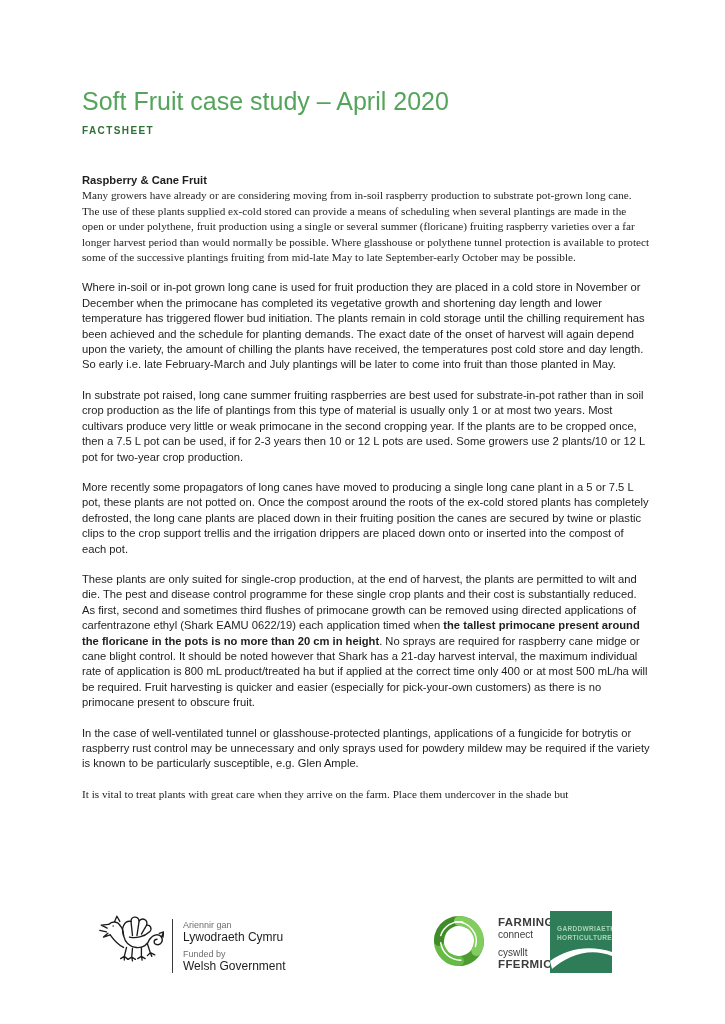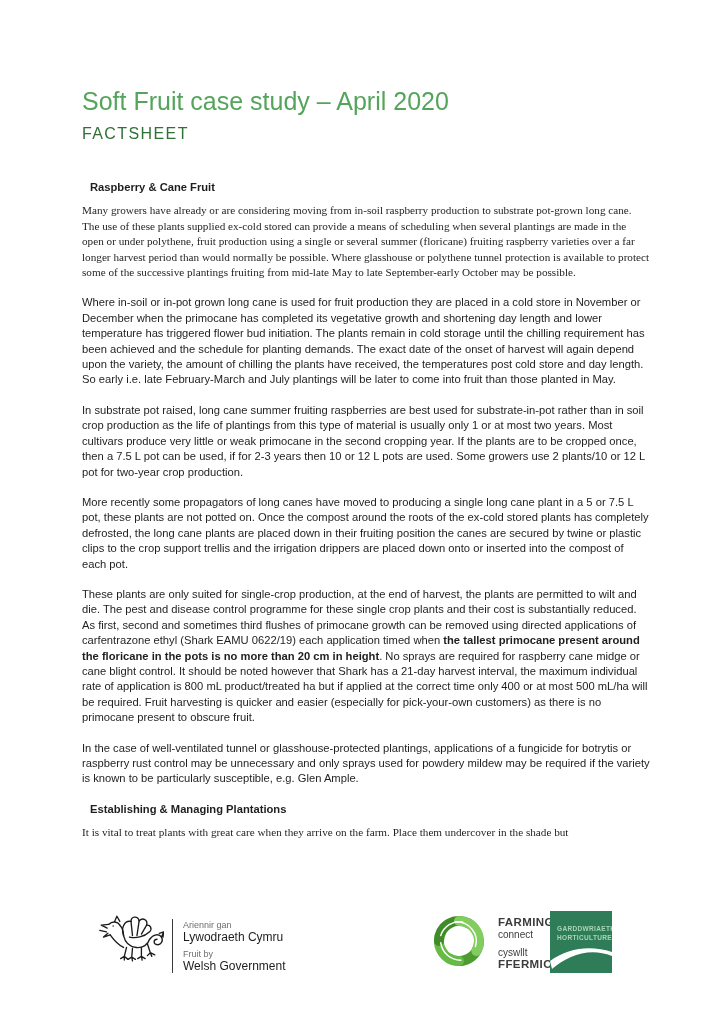--- a/index.html
+++ b/index.html
@@ -5,24 +5,24 @@
   html,body{margin:0;padding:0;background:#ffffff;}
   .page{
     position:relative;width:725px;height:1024px;background:#ffffff;overflow:hidden;
     font-family:"Liberation Sans",sans-serif;color:#1d1d1d;
   }
   .doc{position:absolute;left:82px;top:86px;width:568px;}
   .doc-title{
     font-size:25px;font-weight:400;color:#55a45c;line-height:30px;margin:0 0 9px 0;
   }
   .doc-subtitle{
-    font-size:16px;font-weight:400;color:#2f7036;letter-spacing:1.4px;margin:0 0 37px 0;
+    font-size:10px;font-weight:700;color:#2f7036;letter-spacing:1.4px;margin:0 0 37px 0;
   }
   .body-copy{font-size:11.2px;line-height:15.4px;color:#1e1e1e;}
-  .sec-heading{font-weight:700;margin:8px;}
+  .sec-heading{font-weight:700;margin:0;}
   .body-copy p{margin:0 0 15px 0;}
   .body-copy p.after-heading{margin-top:0;font-family:Liberation Serif, serif;}
   .bold-inline{font-weight:700;}
 
   
   .footer{position:absolute;left:82px;top:908px;width:566px;height:90px;}
   .wg{position:absolute;left:16px;top:6px;display:flex;align-items:center;}
   .wg-divider{width:1px;height:54px;background:#3a3a3a;margin:2px 10px 0 8px;}
   .wg-text{padding-top:2px;}
   .wg-gray{font-size:9px;color:#6e6e6e;line-height:11px;}
@@ -53,21 +53,20 @@
     <div class="doc-subtitle">FACTSHEET</div>
 
     <div class="body-copy">
       <div class="sec-heading">Raspberry &amp; Cane Fruit</div>
       <p class="after-heading">Many growers have already or are considering moving from in-soil raspberry production to substrate pot-grown long cane. The use of these plants supplied ex-cold stored can provide a means of scheduling when several plantings are made in the open or under polythene, fruit production using a single or several summer (floricane) fruiting raspberry varieties over a far longer harvest period than would normally be possible. Where glasshouse or polythene tunnel protection is available to protect some of the successive plantings fruiting from mid-late May to late September-early October may be possible.</p>
       <p>Where in-soil or in-pot grown long cane is used for fruit production they are placed in a cold store in November or December when the primocane has completed its vegetative growth and shortening day length and lower temperature has triggered flower bud initiation. The plants remain in cold storage until the chilling requirement has been achieved and the schedule for planting demands. The exact date of the onset of harvest will again depend upon the variety, the amount of chilling the plants have received, the temperatures post cold store and day length. So early i.e. late February-March and July plantings will be later to come into fruit than those planted in May.</p>
       <p>In substrate pot raised, long cane summer fruiting raspberries are best used for substrate-in-pot rather than in soil crop production as the life of plantings from this type of material is usually only 1 or at most two years. Most cultivars produce very little or weak primocane in the second cropping year. If the plants are to be cropped once, then a 7.5 L pot can be used, if for 2-3 years then 10 or 12 L pots are used. Some growers use 2 plants/10 or 12 L pot for two-year crop production.</p>
       <p>More recently some propagators of long canes have moved to producing a single long cane plant in a 5 or 7.5 L pot, these plants are not potted on. Once the compost around the roots of the ex-cold stored plants has completely defrosted, the long cane plants are placed down in their fruiting position the canes are secured by twine or plastic clips to the crop support trellis and the irrigation drippers are placed down onto or inserted into the compost of each pot.</p>
       <p><span>These plants are only suited for single-crop production, at the end of harvest, the plants are permitted to wilt and die. The pest and disease control programme for these single crop plants and their cost is substantially reduced. As first, second and sometimes third flushes of primocane growth can be removed using directed applications of carfentrazone ethyl (Shark EAMU 0622/19) each application timed when </span><span class="bold-inline">the tallest primocane present around the floricane in the pots is no more than 20 cm in height</span><span>. No sprays are required for raspberry cane midge or cane blight control. It should be noted however that Shark has a 21-day harvest interval, the maximum individual rate of application is 800 mL product/treated ha but if applied at the correct time only 400 or at most 500 mL/ha will be required. Fruit harvesting is quicker and easier (especially for pick-your-own customers) as there is no primocane present to obscure fruit.</span></p>
       <p>In the case of well-ventilated tunnel or glasshouse-protected plantings, applications of a fungicide for botrytis or raspberry rust control may be unnecessary and only sprays used for powdery mildew may be required if the variety is known to be particularly susceptible, e.g. Glen Ample.</p>
-      <div class="sec-heading">Establishing &amp; Managing Plantations</div>
       <p class="after-heading">It is vital to treat plants with great care when they arrive on the farm. Place them undercover in the shade but</p>
     </div>
   </div>
 
   <div class="footer">
 
     <div class="wg">
       <span>
         <svg width="66" height="58" viewBox="0 0 88 78" fill="none" stroke="#1c1c1c" stroke-width="1.8" stroke-linecap="round" stroke-linejoin="round">
           <path d="M2 22 L11 24"></path>
@@ -90,21 +89,21 @@
           <path d="M66 40 L70 52 M70 52 L66 56 M70 52 L72 57 M70 52 L76 55"></path>
           <path d="M69 34 C74 27 82 26 85 31 C88 36 84 43 78 41 C74 40 74 34 79 34"></path>
           <path d="M85 31 L88 24 M88 24 L82 26 M88 24 L87 31"></path>
         </svg>
       </span>
       <div class="wg-divider"></div>
       <div class="wg-text">
         <div class="wg-gray">Ariennir gan</div>
         <div class="wg-bold">Lywodraeth Cymru</div>
         <div class="wg-gap"></div>
-        <div class="wg-gray">Fruit by</div>
+        <div class="wg-gray">Funded by</div>
         <div class="wg-bold">Welsh Government</div>
       </div>
     </div>
 
     <div class="fc">
       <span>
         <svg width="62" height="62" viewBox="0 0 68 68" fill="none" stroke-linecap="round">
           <path d="M56 34 A22 22 0 0 1 23 53" stroke="#4e9c31" stroke-width="11"></path>
           <path d="M34 56 A22 22 0 0 1 15 23" stroke="#68ba46" stroke-width="11"></path>
           <path d="M12 34 A22 22 0 0 1 45 15" stroke="#3f8c28" stroke-width="11"></path>

